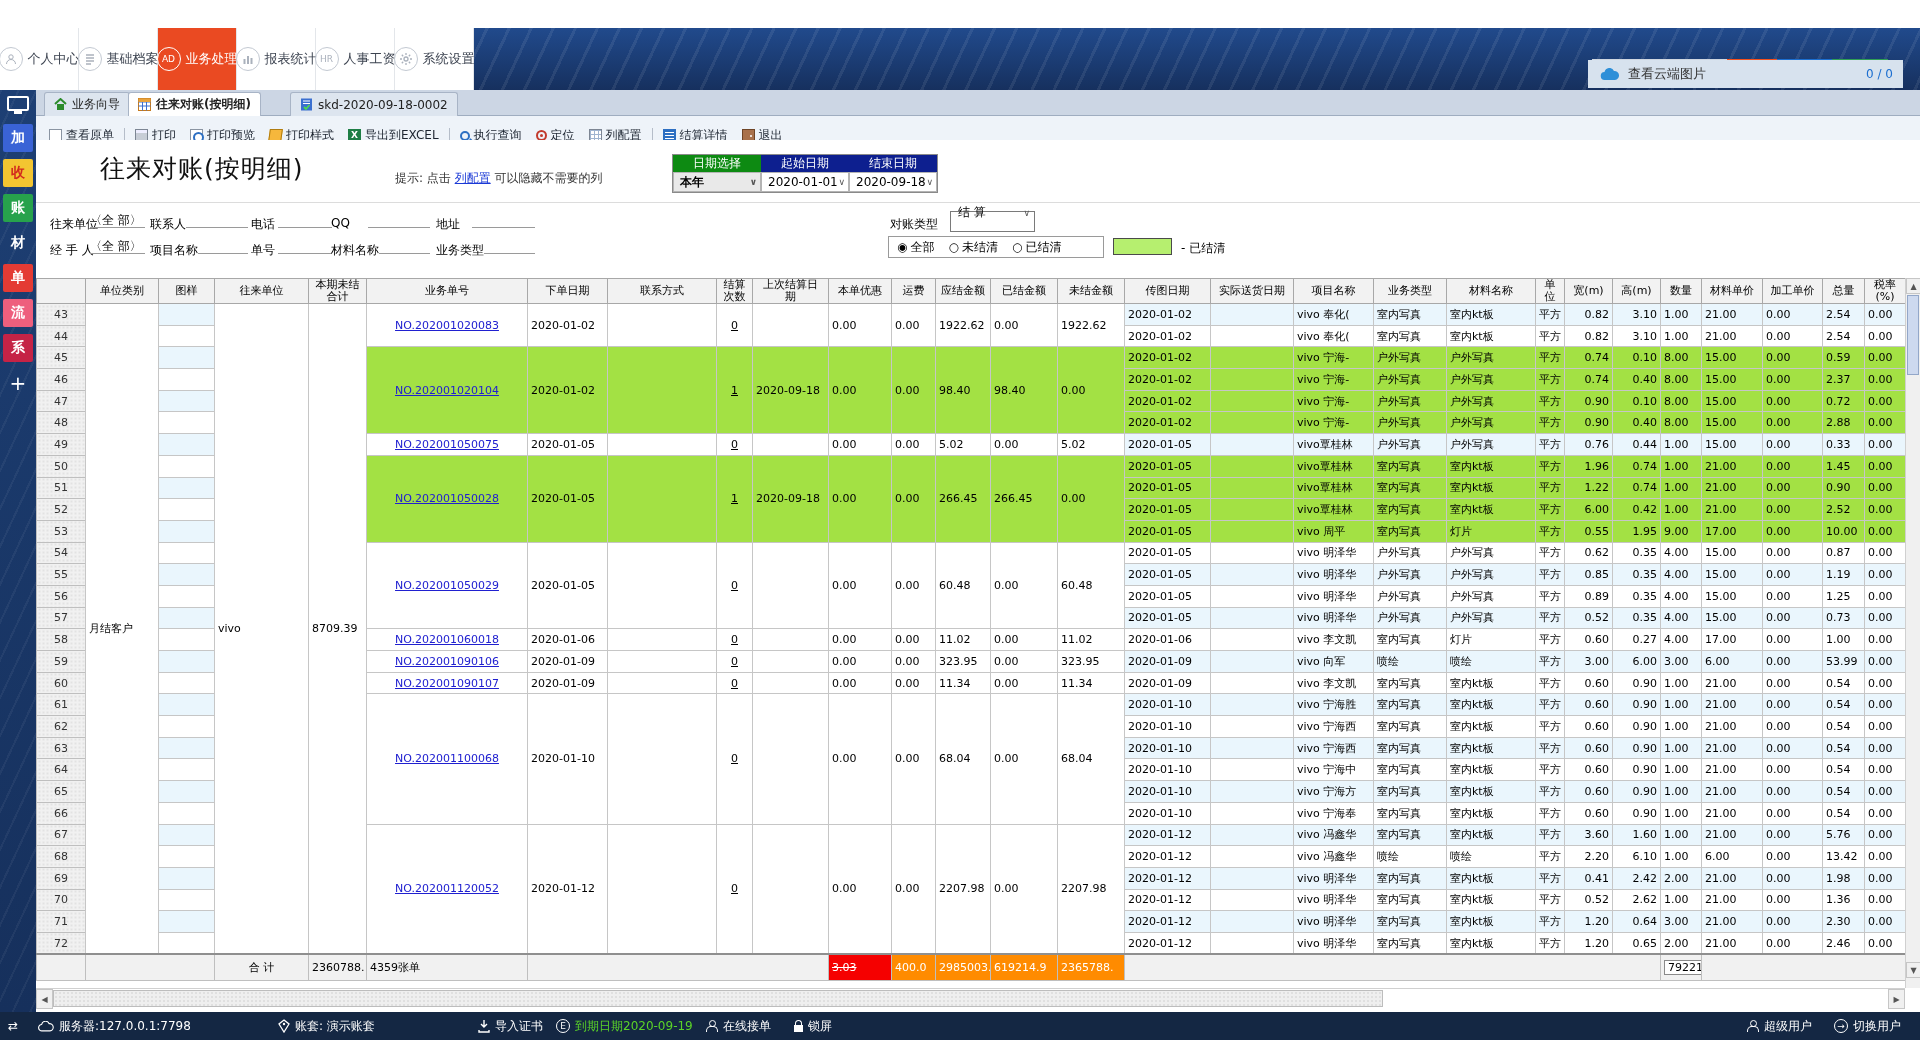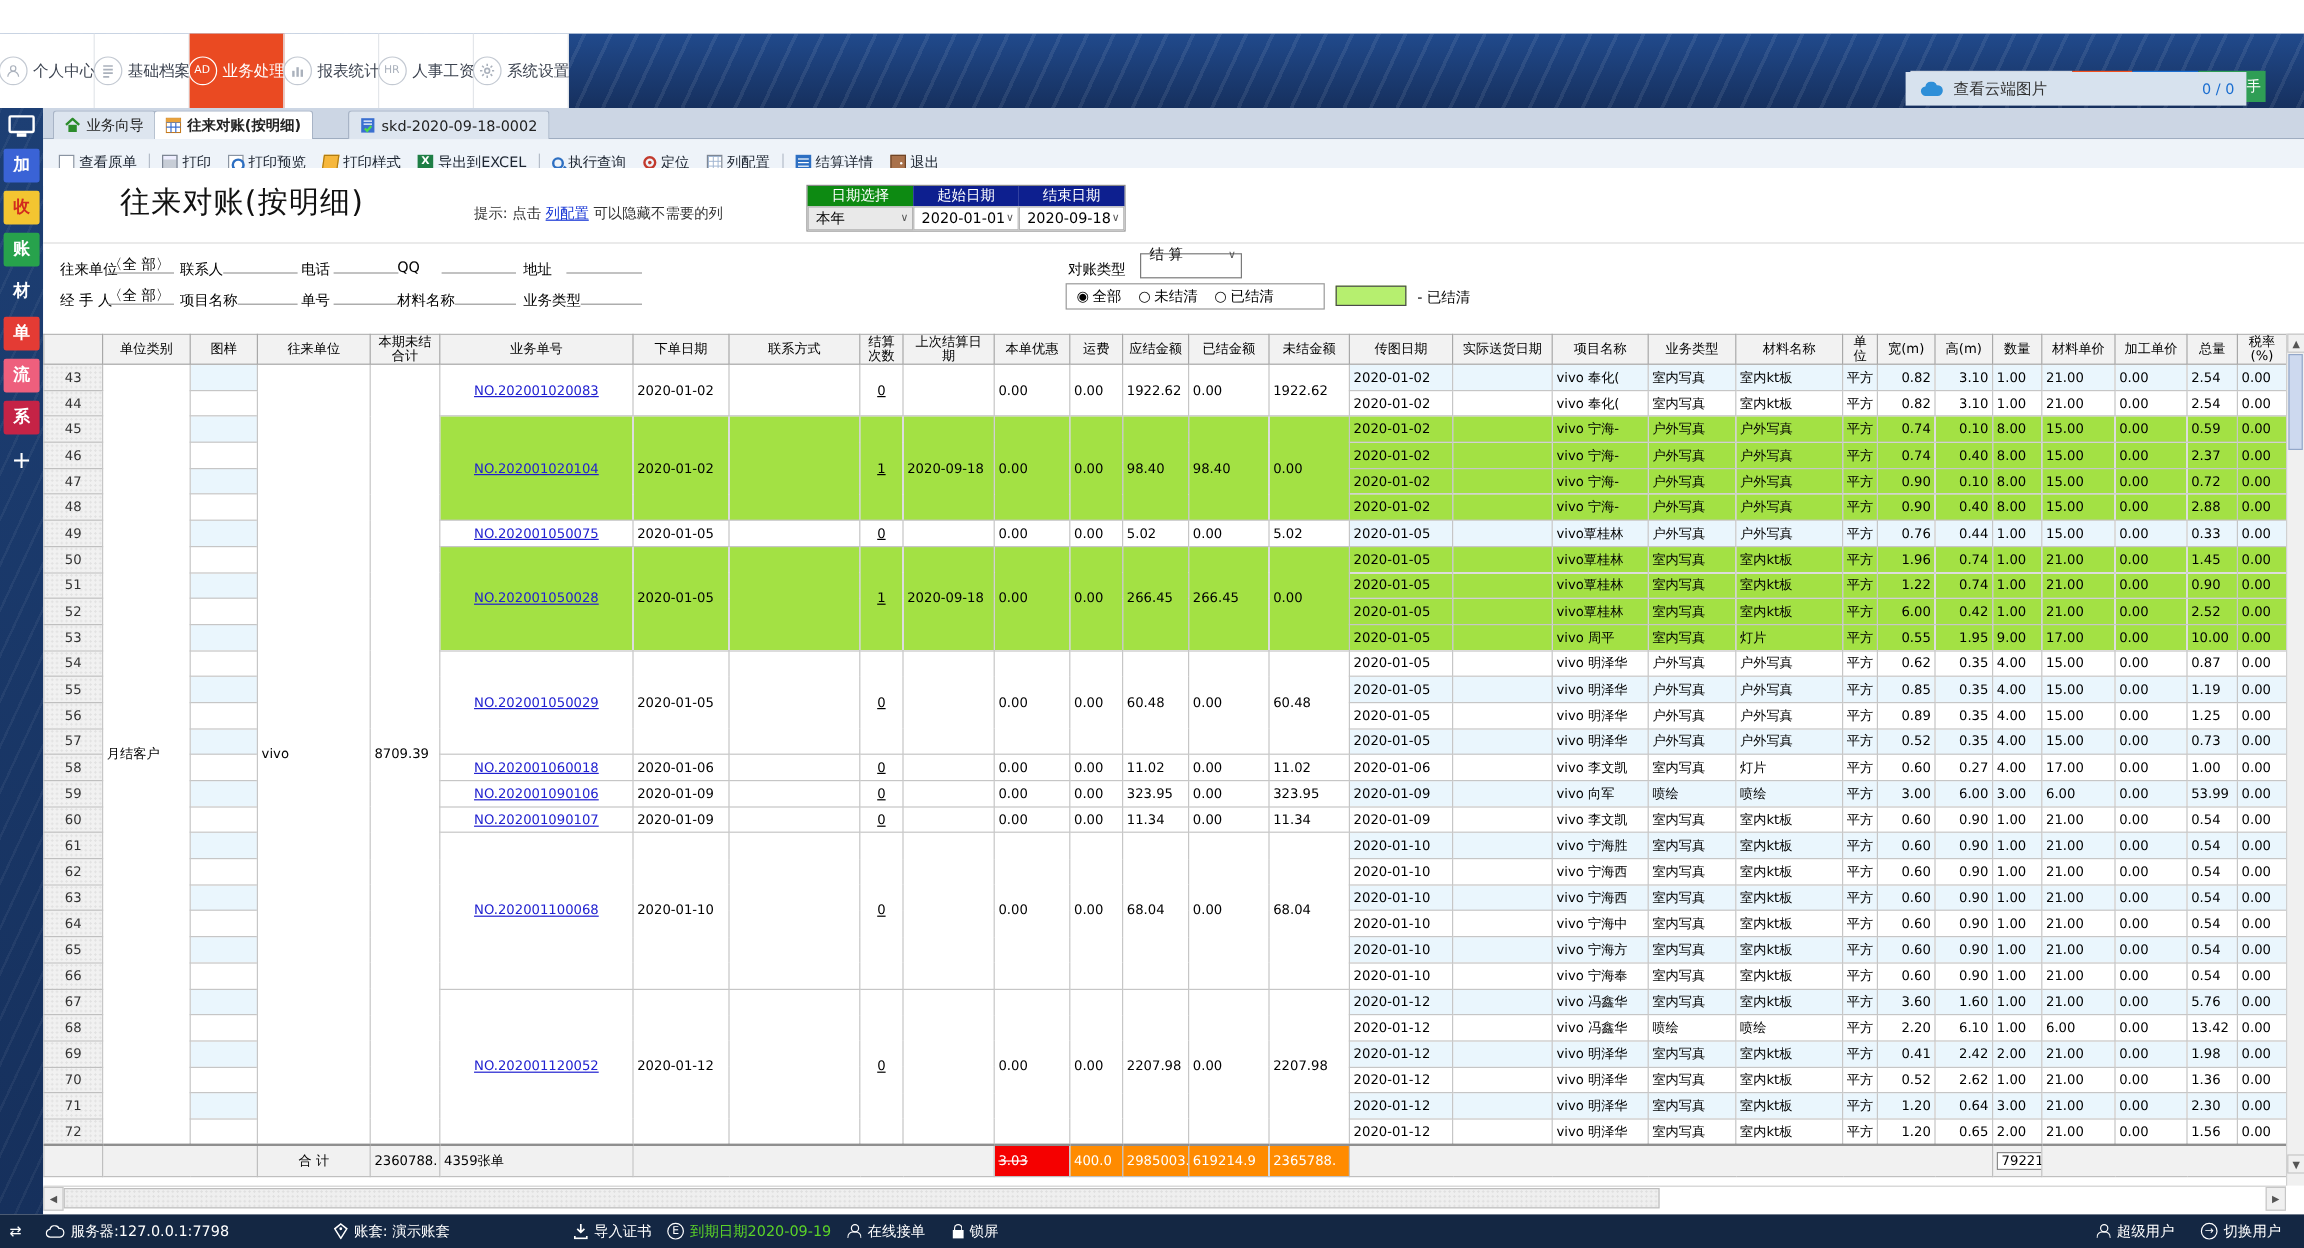--- a/index.html
+++ b/index.html
@@ -28,21 +28,21 @@
   .menu-item.active .mi-circle { border-color:#fff; color:#fff; }
   .mi-circle svg { display:block; }
 
   .search-box { position:absolute; left:1592px; top:31px; width:135px; height:26px; background:#fff; border:1px solid #cfd6e0; }
   .search-box input { width:100%; height:100%; border:none; outline:none; font-size:11px; color:#333; padding:0 5px; font-family:inherit; }
   .nav-btn { position:absolute; top:31px; height:26px; color:#fff; font-size:12px; display:flex; align-items:center; justify-content:center; cursor:pointer; white-space:nowrap; }
   .btn-search { left:1727px; width:50px; background:#f4511e; }
   .btn-pick { left:1777px; width:55px; background:#1b6ed0; }
   .btn-helper { left:1832px; width:56px; background:#2f9e55; }
 
-  .cloudbar { position:absolute; left:1588px; top:60px; width:284px; height:28px; background:#d7e2ee; display:flex; align-items:center; font-size:13px; color:#333; }
+  .cloudbar { position:absolute; left:1588px; top:60px; width:315px; height:28px; background:#d7e2ee; display:flex; align-items:center; font-size:13px; color:#333; }
   .cloudbar .cloud-ic { margin:0 8px 0 12px; }
   .cloudbar .count { margin-left:auto; margin-right:10px; color:#1b6ed0; font-size:12px; }
 
   
   .sidebar { position:absolute; left:0; top:90px; width:36px; height:922px;
     background: repeating-linear-gradient(115deg, rgba(255,255,255,.05) 0 2px, transparent 2px 16px), linear-gradient(#1d3f74,#16305c); }
   .side-monitor { position:absolute; left:7px; top:6px; width:22px; height:15px; border:2px solid #fff; border-radius:2px; }
   .side-monitor:after { content:""; position:absolute; left:5px; top:13px; width:8px; height:3px; background:#fff; }
   .side-item { position:absolute; left:3px; width:30px; height:28px; display:flex; align-items:center; justify-content:center; font-size:14px; font-weight:bold; border-radius:2px; cursor:pointer; }
 
@@ -79,21 +79,21 @@
   .page-title { position:absolute; left:100px; top:152px; font-size:25px; color:#111; letter-spacing:1px; }
   .hint { position:absolute; left:395px; top:170px; font-size:12px; color:#333; }
   .hint a { color:#1a39d6; text-decoration:underline; cursor:pointer; }
   .hrline { position:absolute; left:36px; top:202px; width:1884px; height:1px; background:#dcdcdc; }
 
   .dateblock { position:absolute; left:672px; top:154px; border:1px solid #8a8a8a; display:flex; }
   .datecol { width:88px; }
   .datecol .dh { height:17px; font-size:12px; color:#fff; background:#0d1f8f; text-align:center; line-height:17px; }
   .datecol:first-child .dh { background:#0d8a12; }
   .datecol .dv { height:20px; font-size:12px; color:#000; background:#fff; border:1px solid #b4b4b4; display:flex; align-items:center; justify-content:space-between; padding:0 3px 0 6px; cursor:pointer; }
-  .datecol:first-child .dv { background:#e9e9e9; }
+  .datecol:first-child .dv { background:#e9e9e9;font-weight:bold; }
   .caret { font-size:9px; color:#555; }
 
   .flabel { position:absolute; font-size:12px; color:#000; white-space:nowrap; }
   .ffield { position:absolute; border-bottom:1px solid #9a9a9a; height:16px; font-size:12px; color:#000; white-space:nowrap; }
   .selbox { position:absolute; border:1px solid #7a7a7a; background:#fff; font-size:12px; display:flex; align-items:center; justify-content:space-between; padding:0 4px 18px 7px; cursor:pointer; }
   .radiobox { position:absolute; left:888px; top:236px; width:216px; height:22px; border:1px solid #9a9a9a; display:flex; align-items:center; font-size:12px; gap:14px; padding-left:8px; }
   .radiobox .r { display:flex; align-items:center; gap:3px; cursor:pointer; white-space:nowrap; }
   .legend-swatch { position:absolute; left:1113px; top:238px; width:59px; height:17px; background:#b6ef6f; border:1px solid #4a4a4a; }
   .legend-text { position:absolute; left:1181px; top:240px; font-size:12px; }
 
@@ -1040,21 +1040,21 @@
             <td class=""></td>
             <td class="">vivo 明泽华</td>
             <td class="">室内写真</td>
             <td class="">室内kt板</td>
             <td class="c ">平方</td>
             <td class="r ">1.20</td>
             <td class="r ">0.65</td>
             <td class="">2.00</td>
             <td class="">21.00</td>
             <td class="">0.00</td>
-            <td class="">1.56</td>
+            <td class="">2.46</td>
             <td class="">0.00</td>
           </tr>
         </tbody>
         <tfoot>
           <tr>
             <td></td>
             <td colspan="2"></td>
             <td class="c">合 计</td>
             <td>2360788.</td>
             <td>4359张单</td>

